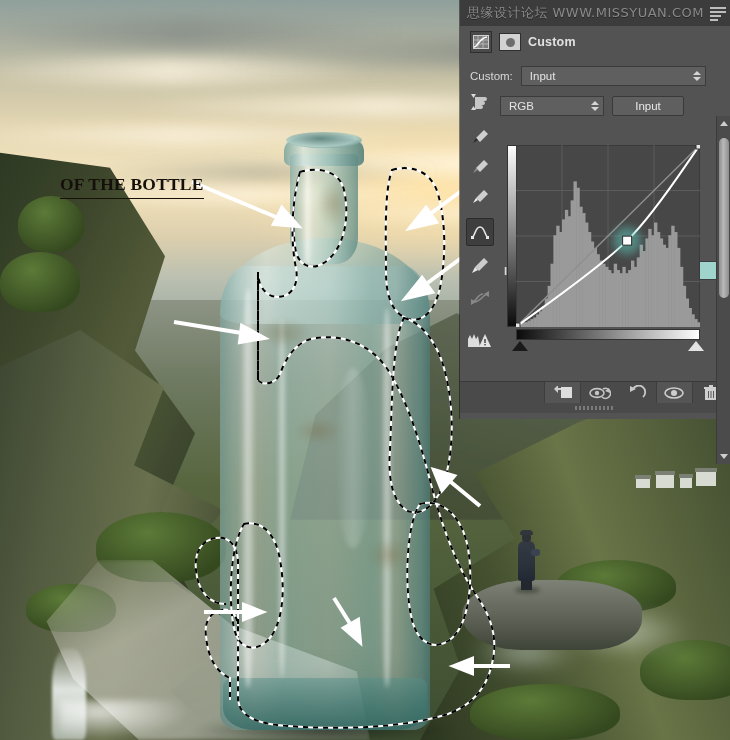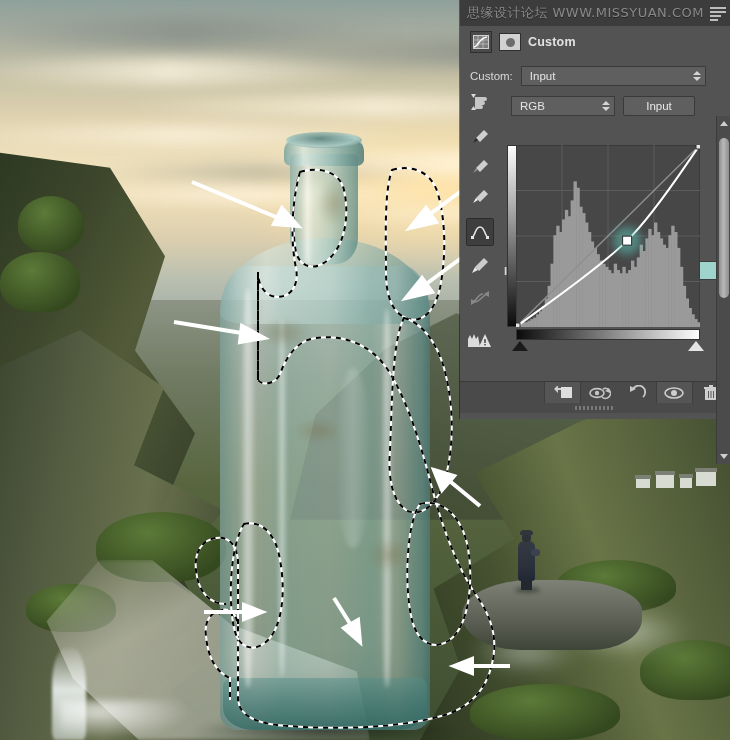--- a/index.html
+++ b/index.html
@@ -552,20 +552,21 @@
     <div class="arrow" style="left:452px; top:658px;">
       <svg width="62" height="18">
           <g stroke="#fff" stroke-width="4" fill="#fff">
         <line x1="58" y1="8" x2="16" y2="8"></line>
         <polygon points="2,8 20,1 20,15"></polygon>
           </g>
         </svg>
     </div>
 
     <div id="annotation">
+      <div><span class="ln">OF THE BOTTLE</span></div>
     </div>
   </div>
 
   <div id="panel">
 
     <div class="tabstrip">
       <div class="tab-rest">
         <div class="watermark">思缘设计论坛 WWW.MISSYUAN.COM</div>
         <div class="panelmenu">
           <i></i>
@@ -599,21 +600,21 @@
         <span class="lbl">Custom:</span>
         <div class="select" style="flex:1;">
           <span>Input</span>
           <span class="spin">
               <i class="up"></i>
               <i class="dn"></i>
             </span>
         </div>
       </div>
 
-      <div class="row" style="position:absolute; left:51px; top:38px; width:188px; gap:8px;">
+      <div class="row" style="position:absolute; left:40px; top:38px; width:188px; gap:8px;">
         <div class="select" style="width:104px;">
           <span>RGB</span>
           <span class="spin">
               <i class="up"></i>
               <i class="dn"></i>
             </span>
         </div>
         <div class="btn" style="width:72px;">
           <span>Input</span>
         </div>

